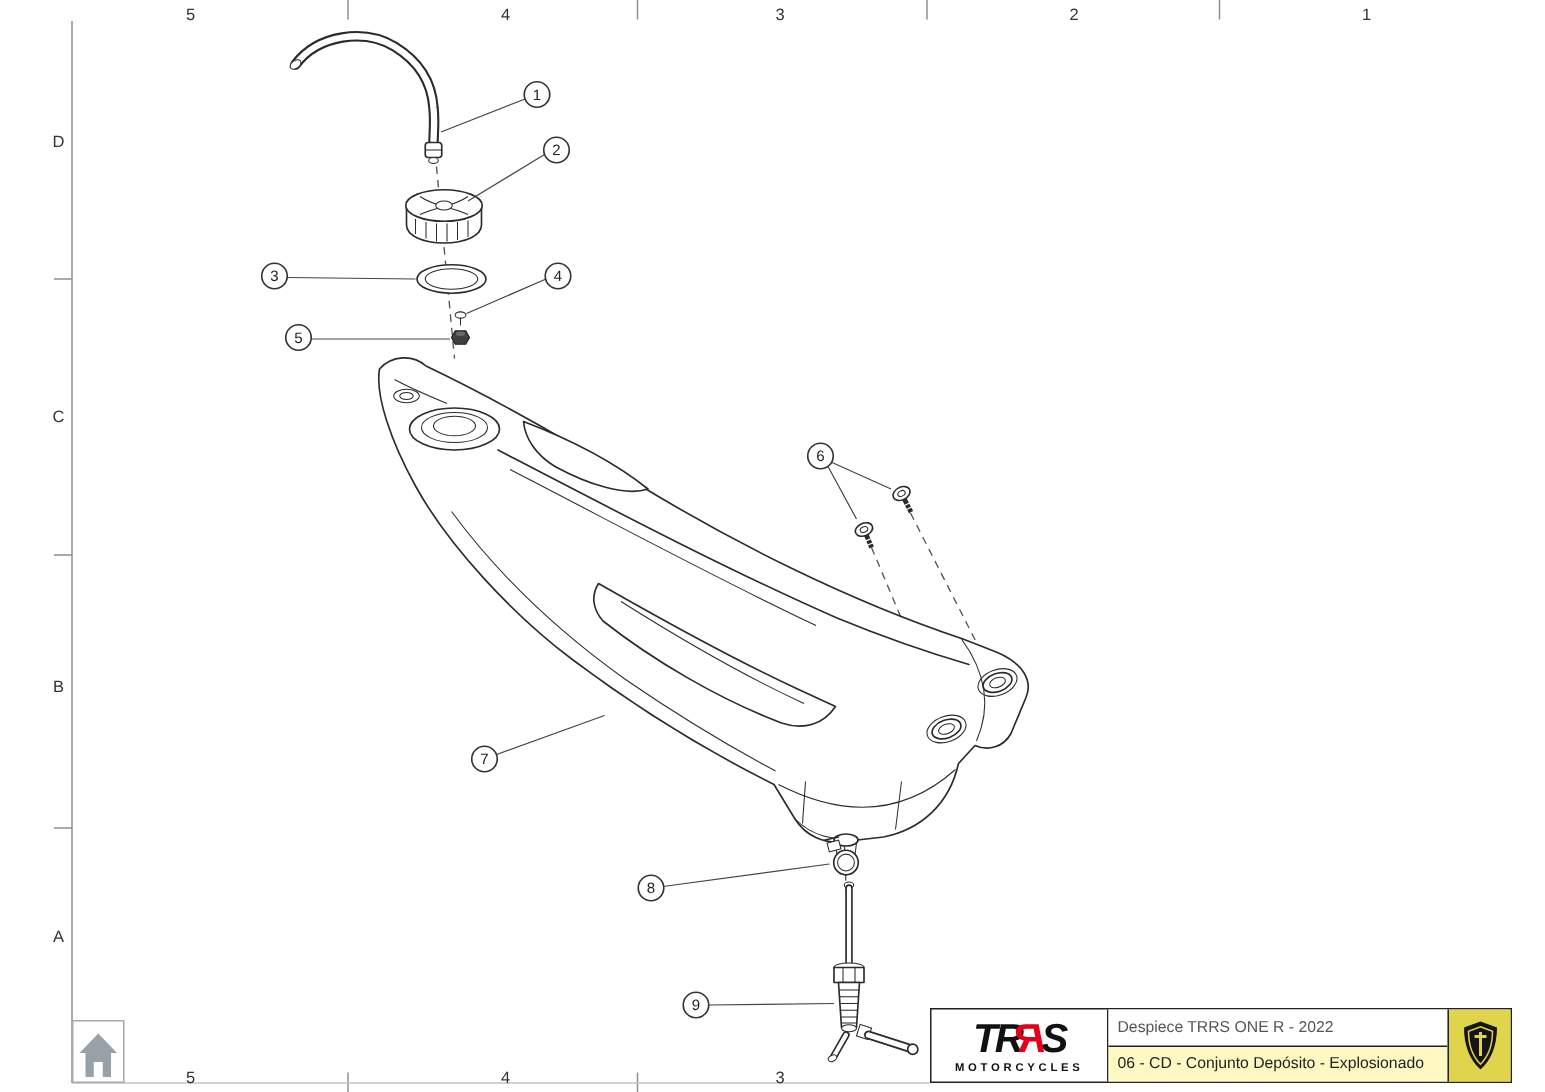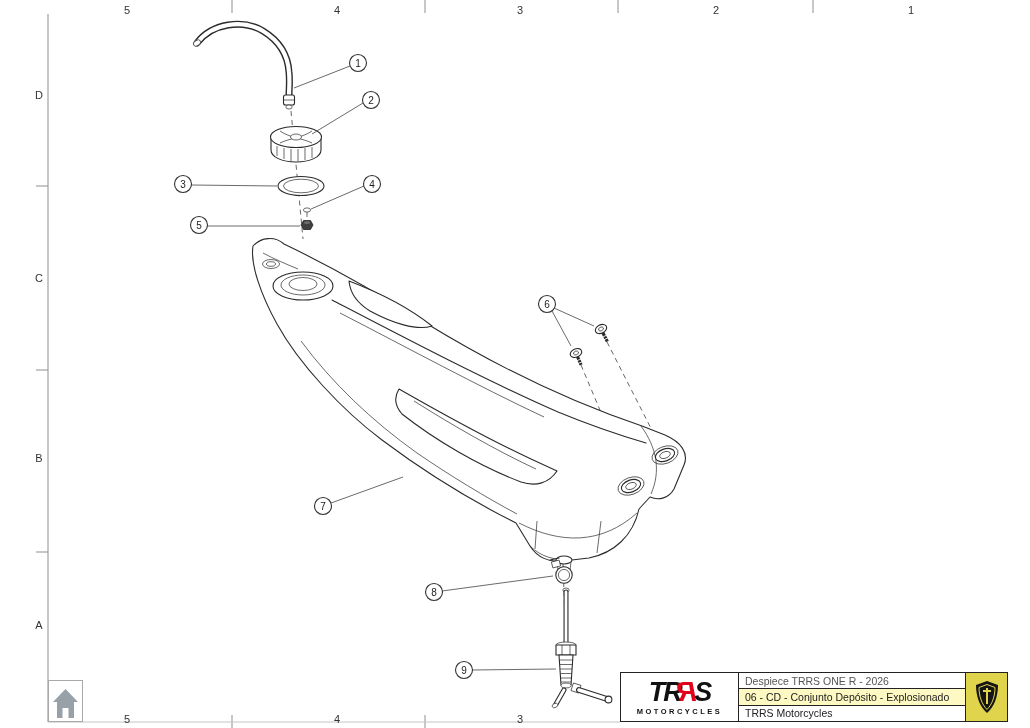--- a/index.html
+++ b/index.html
@@ -267,23 +267,22 @@
   <span class="gl" style="left:39px;top:278px">C</span>
   <span class="gl" style="left:39px;top:458px">B</span>
   <span class="gl" style="left:39px;top:625px">A</span>
 
   <div class="title-block">
     <div class="tb-logo">
       <div class="trrs-logo"><span>TR</span><span class="rev">R</span><span>S</span></div>
       <div class="logo-sub">MOTORCYCLES</div>
     </div>
     <div class="tb-rows">
-      <div class="tb-row">Despiece TRRS ONE R - 2026</div>
+      <div class="tb-row">Despiece TRRS ONE R - 2022</div>
       <div class="tb-row hl">06 - CD - Conjunto Depósito - Explosionado</div>
-      <div class="tb-row">TRRS Motorcycles</div>
     </div>
     <div class="tb-emblem">
       <svg width="26" height="34" viewBox="0 0 26 34">
         <path d="M13 1 L24 5 C24 17 20 27 13 33 C6 27 2 17 2 5 Z" fill="#151515"></path>
         <path d="M13 4.5 L21 7.5 C21 16.5 18 24.5 13 29.5 C8 24.5 5 16.5 5 7.5 Z" fill="none" stroke="#e0d44c" stroke-width="1"></path>
         <rect x="12" y="8" width="2" height="16" fill="#e0d44c"></rect>
         <rect x="9" y="10" width="8" height="2" fill="#e0d44c"></rect>
       </svg>
     </div>
   </div>

